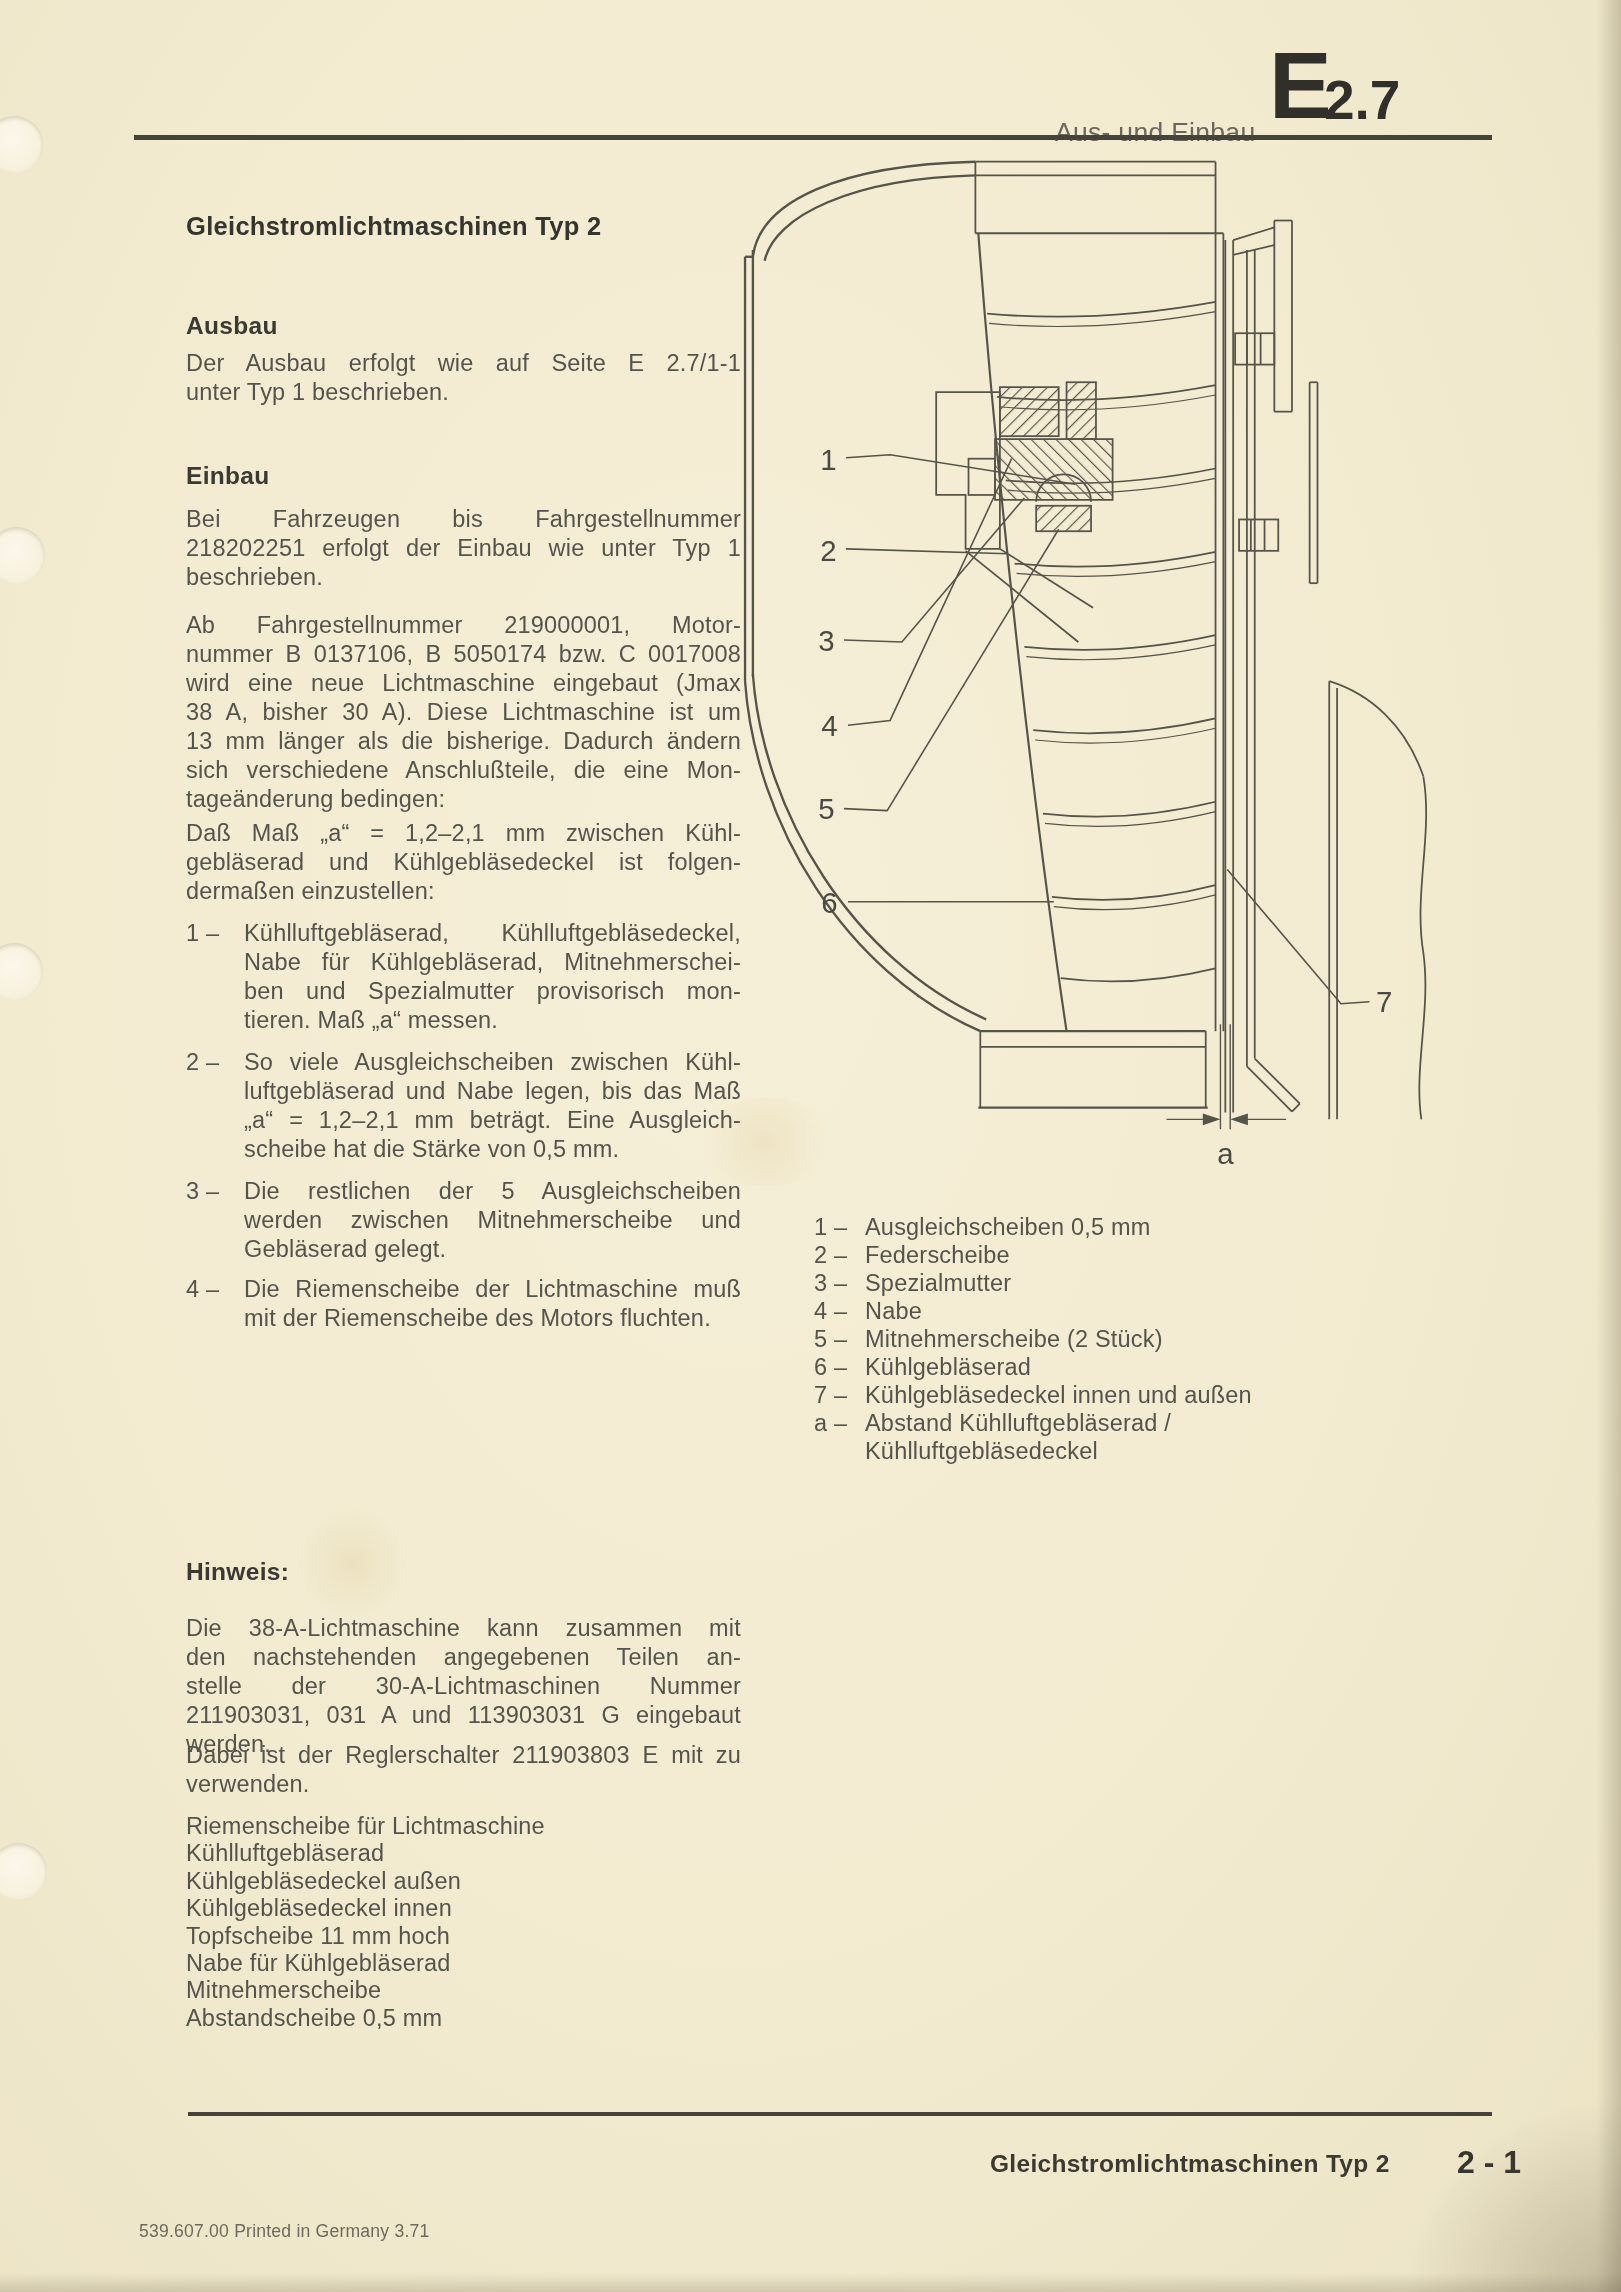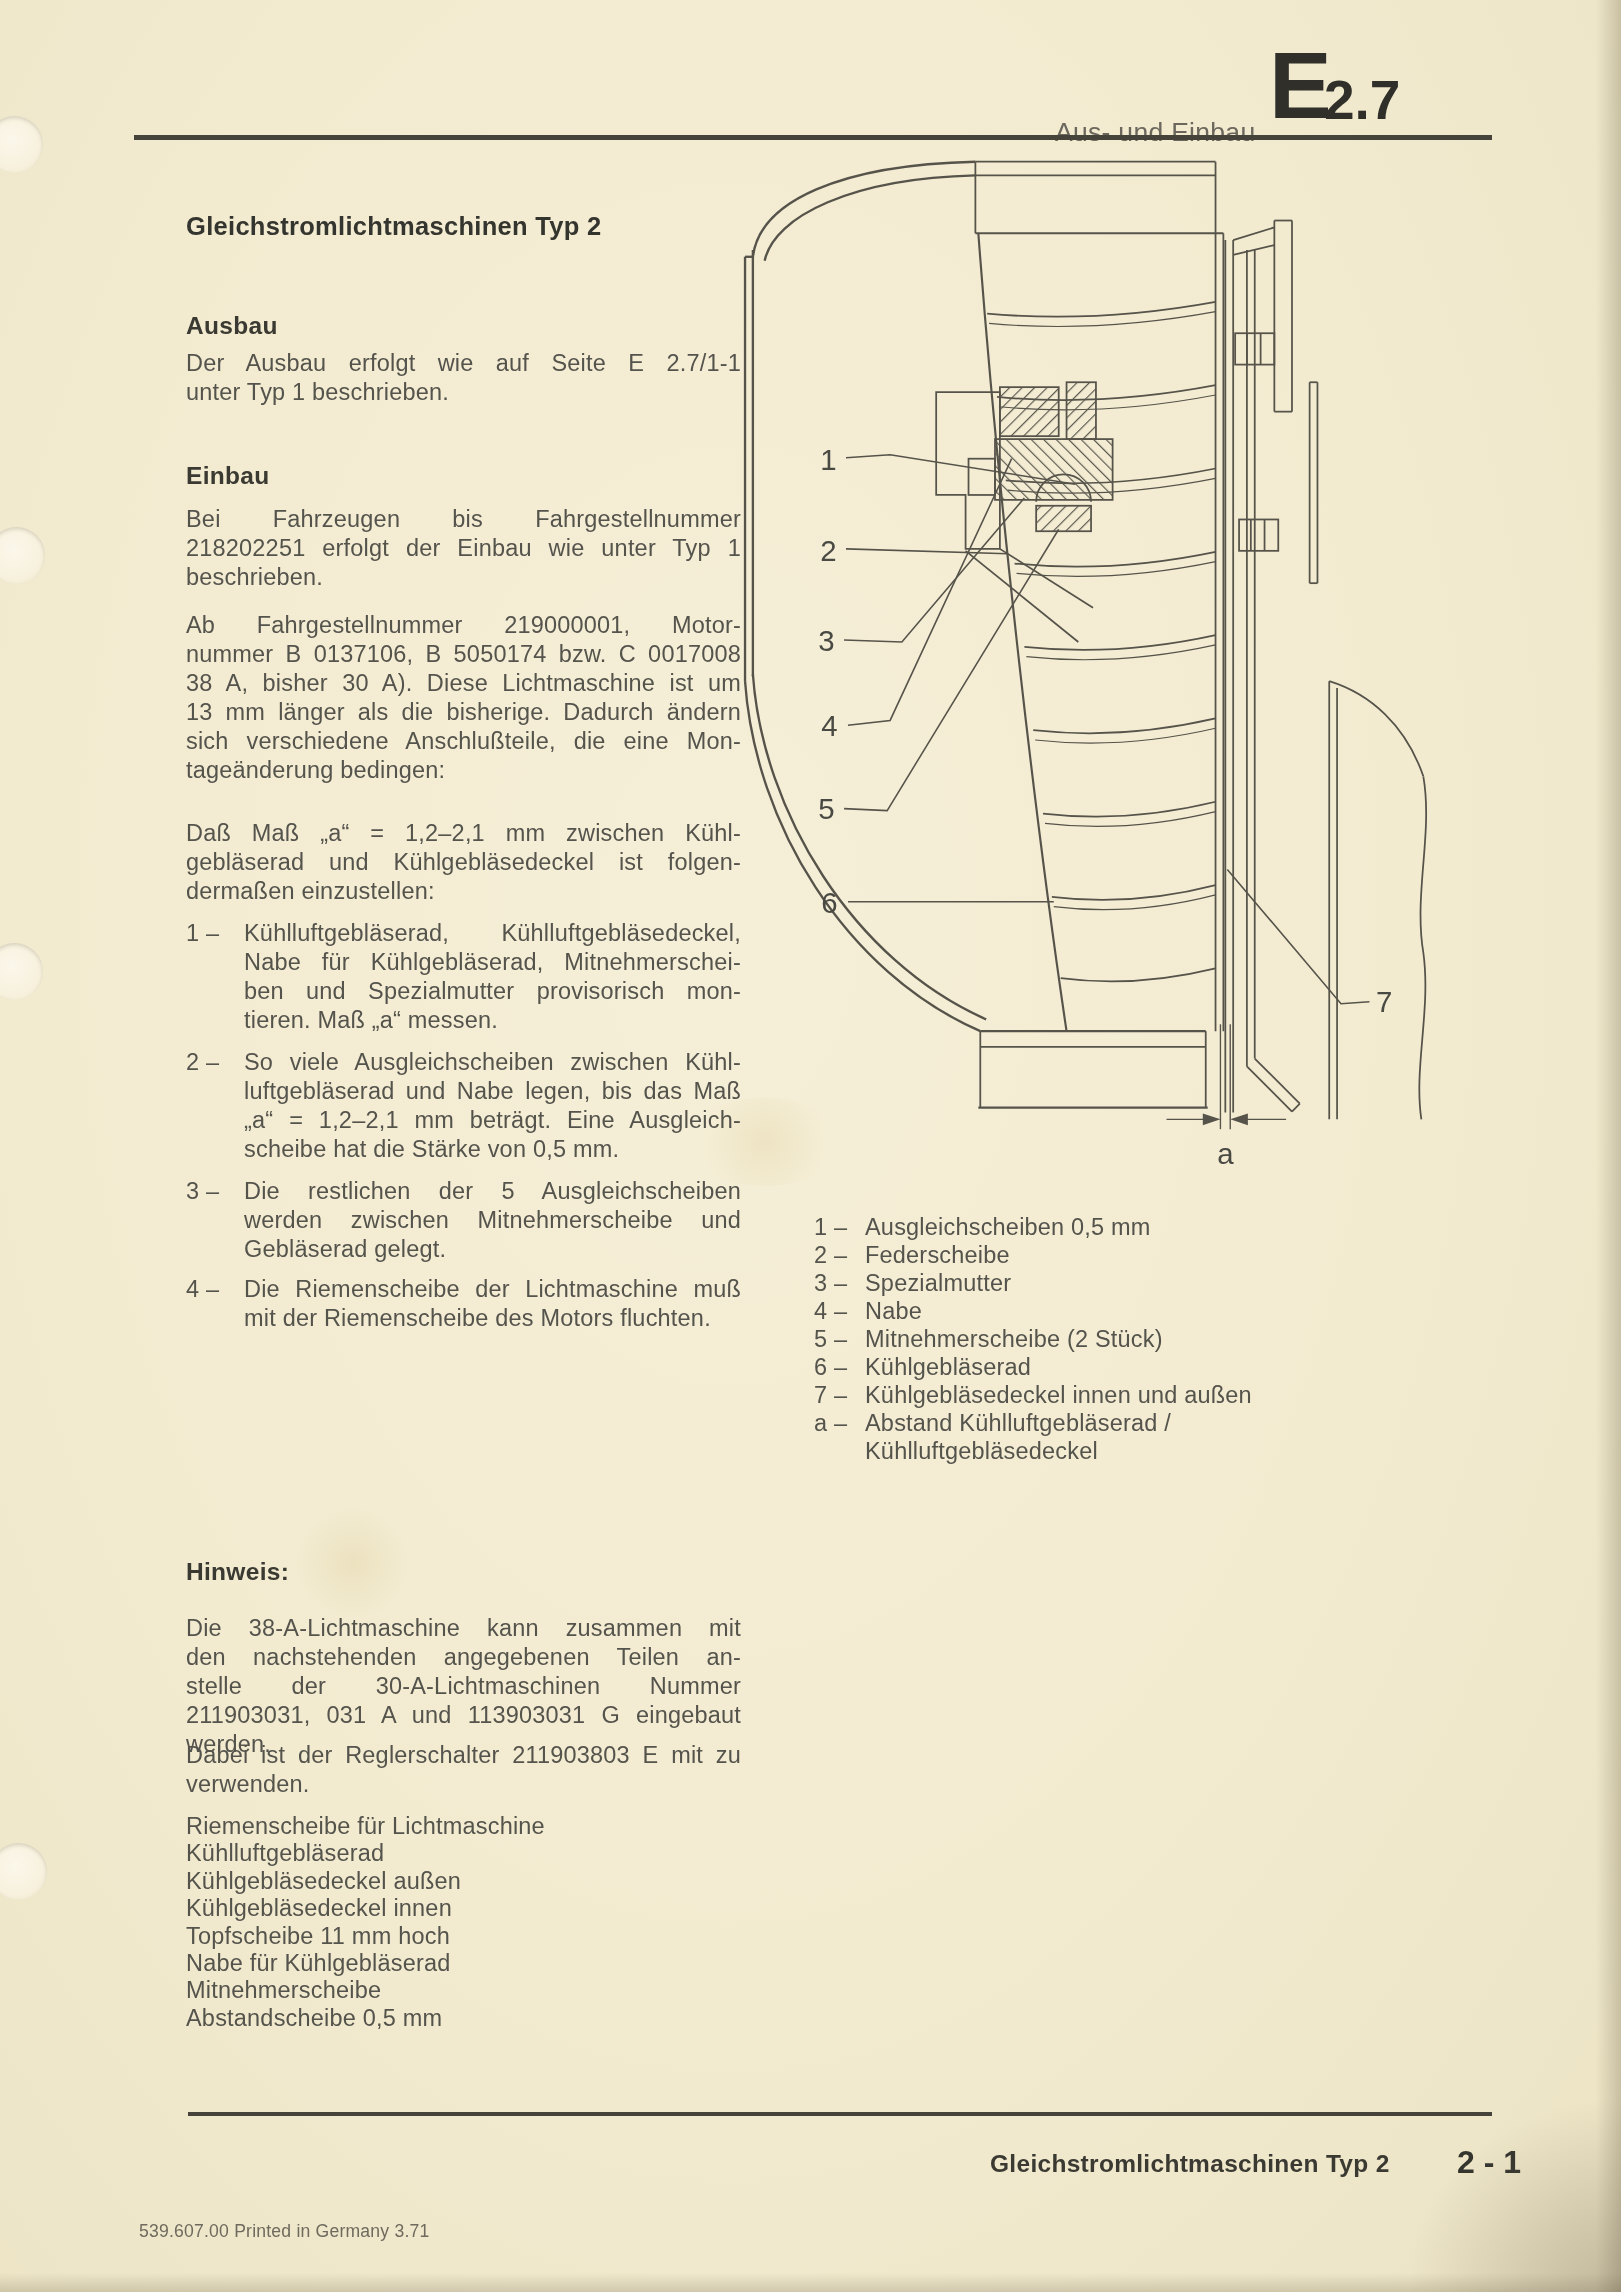--- a/index.html
+++ b/index.html
@@ -78,20 +78,21 @@
 
   <div class="abs bold-head" style="left:186px;top:462px;">Einbau</div>
   <div class="abs body-text lines" style="left:186px;top:505px;width:555px;">
       <div>Bei Fahrzeugen bis Fahrgestellnummer</div>
       <div>218202251 erfolgt der Einbau wie unter Typ 1</div>
       <div>beschrieben.</div>
     </div>
   <div class="abs body-text lines" style="left:186px;top:603px;width:555px;margin-top:8px;">
       <div>Ab Fahrgestellnummer 219000001, Motor-</div>
       <div>nummer B 0137106, B 5050174 bzw. C 0017008</div>
+      <div>wird eine neue Lichtmaschine eingebaut (Jmax</div>
       <div>38 A, bisher 30 A). Diese Lichtmaschine ist um</div>
       <div>13 mm länger als die bisherige. Dadurch ändern</div>
       <div>sich verschiedene Anschlußteile, die eine Mon-</div>
       <div>tageänderung bedingen:</div>
     </div>
   <div class="abs body-text lines" style="left:186px;top:819px;width:555px;">
       <div>Daß Maß „a“ = 1,2–2,1 mm zwischen Kühl-</div>
       <div>gebläserad und Kühlgebläsedeckel ist folgen-</div>
       <div>dermaßen einzustellen:</div>
     </div>

